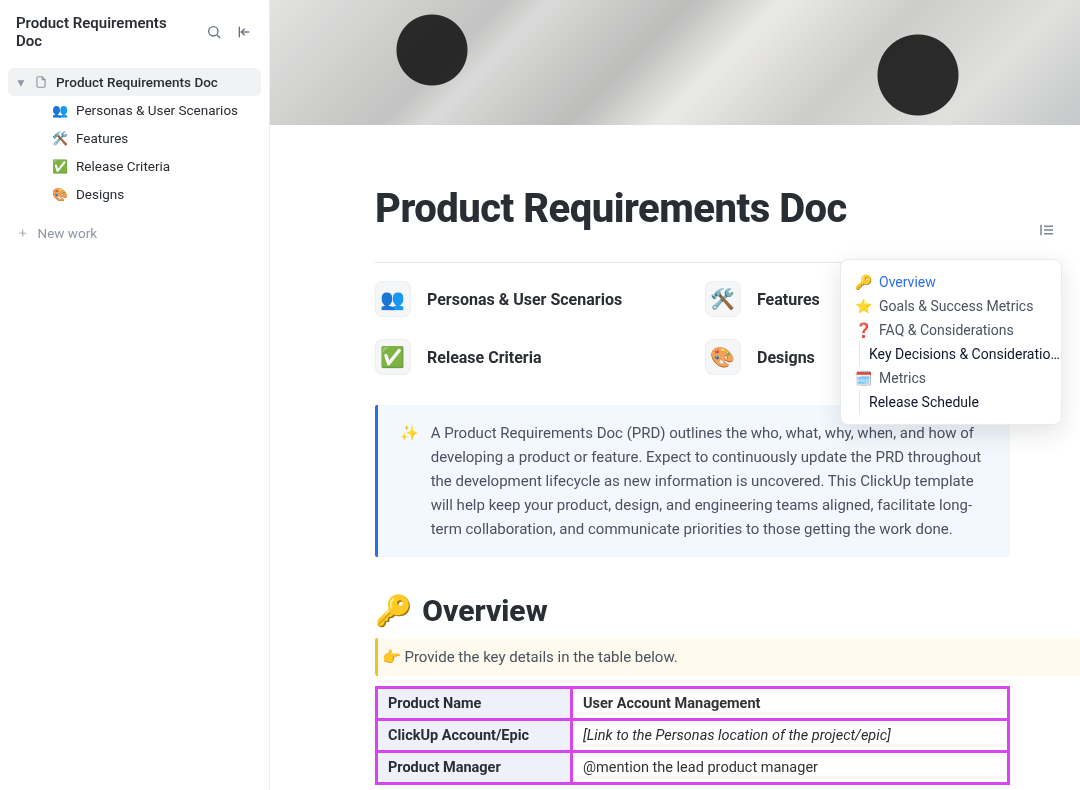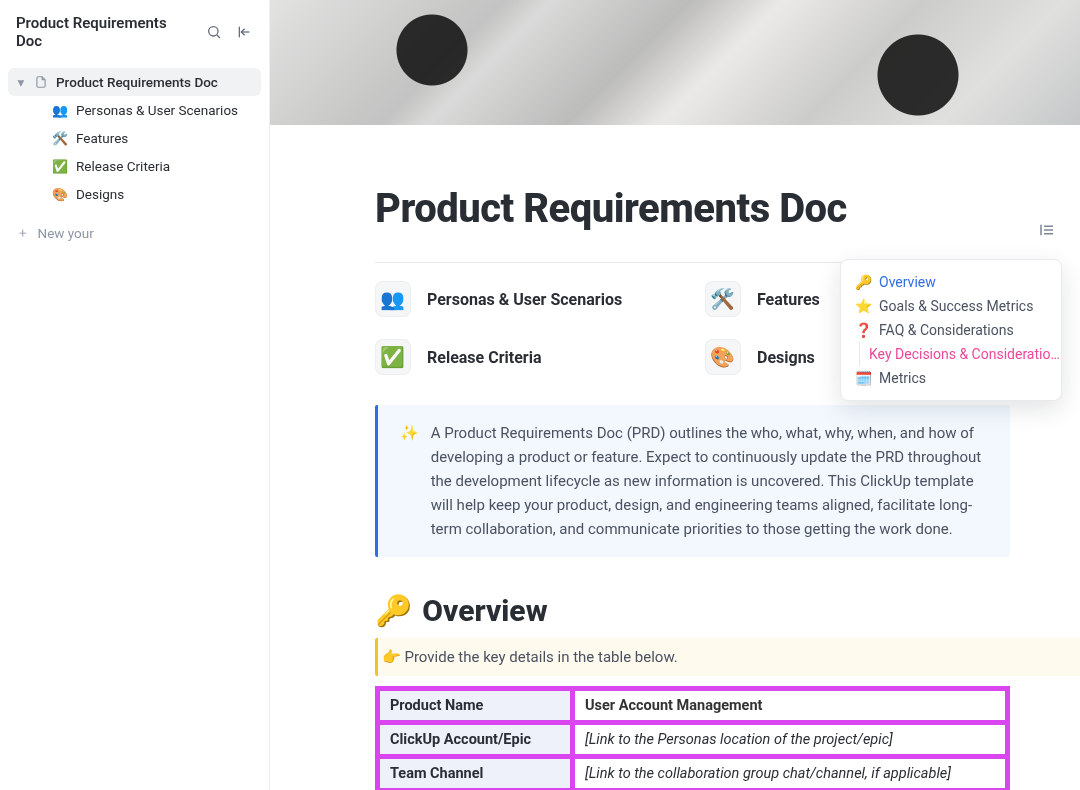--- a/index.html
+++ b/index.html
@@ -127,21 +127,21 @@
       color: #4a5261;
       border-radius: 2px;
       margin-bottom: 10px;
     }
     table.meta {
       width: 635px;
       border-collapse: collapse;
       font-size: 14.5px;
     }
     table.meta td {
-      border: 5px solid #d946ef;
+      border: 3px solid #d946ef;
       padding: 6px 10px;
     }
     table.meta td.k {
       background: #eef1fa;
       font-weight: 700;
       width: 195px;
       color: #2a2e34;
     }
     table.meta td .ital { font-style: italic; color: #2a2e34; }
     
@@ -164,21 +164,21 @@
       font-size: 14px;
     }
     .toc-item {
       display:flex; align-items:center; gap:8px;
       padding: 4px 14px;
       color:#4a5261;
       cursor:pointer;
       white-space: nowrap; overflow:hidden; text-overflow: ellipsis;
     }
     .toc-item.active { color:#2f6ee6; }
-    .toc-item.sub { padding-left: 28px; color:#ec4899; position:relative; }
+    .toc-item.sub { padding-left: 28px; color:#0f172a; position:relative; }
     .toc-item.sub::before {
       content:""; position:absolute; left:18px; top:0; bottom:0; width:1px; background:#e6e8eb;
     }
     .toc-emoji { width: 16px; text-align:center; }
   </style>
 </head>
 <body>
 
 <div class="layout">
 
@@ -222,21 +222,21 @@
         <span>Release Criteria</span>
       </div>
       <div class="tree-item child">
         <span class="emoji-ico">🎨</span>
         <span>Designs</span>
       </div>
     </div>
 
     <div class="new-page">
       <span>＋</span>
-      <span>New your</span>
+      <span>New work</span>
     </div>
   </aside>
 
   <main class="main">
     <div class="hero"></div>
 
     <div class="content">
       <h1 class="page-title">Product Requirements Doc</h1>
 
       <div class="divider"></div>
@@ -279,24 +279,20 @@
         <tbody>
             <tr>
           <td class="k">Product Name</td>
           <td><b>User Account Management</b></td>
         </tr>
         <tr>
           <td class="k">ClickUp Account/Epic</td>
           <td><span class="ital">[Link to the Personas location of the project/epic]</span></td>
         </tr>
         <tr>
-          <td class="k">Team Channel</td>
-          <td><span class="ital">[Link to the collaboration group chat/channel, if applicable]</span></td>
-        </tr>
-        <tr>
           <td class="k">Product Manager</td>
           <td><span>@mention the lead product manager</span></td>
         </tr>
       </tbody>
         </table>
     </div>
   </main>
 </div>
 
 <div class="toc-trigger">
@@ -321,13 +317,16 @@
     <span class="toc-emoji">❓</span>
     <span>FAQ &amp; Considerations</span>
   </div>
   <div class="toc-item sub">
     <span>Key Decisions &amp; Consideratio…</span>
   </div>
   <div class="toc-item">
     <span class="toc-emoji">🗓️</span>
     <span>Metrics</span>
   </div>
+  <div class="toc-item sub">
+    <span>Release Schedule</span>
+  </div>
 </div>
 
 </body></html>

